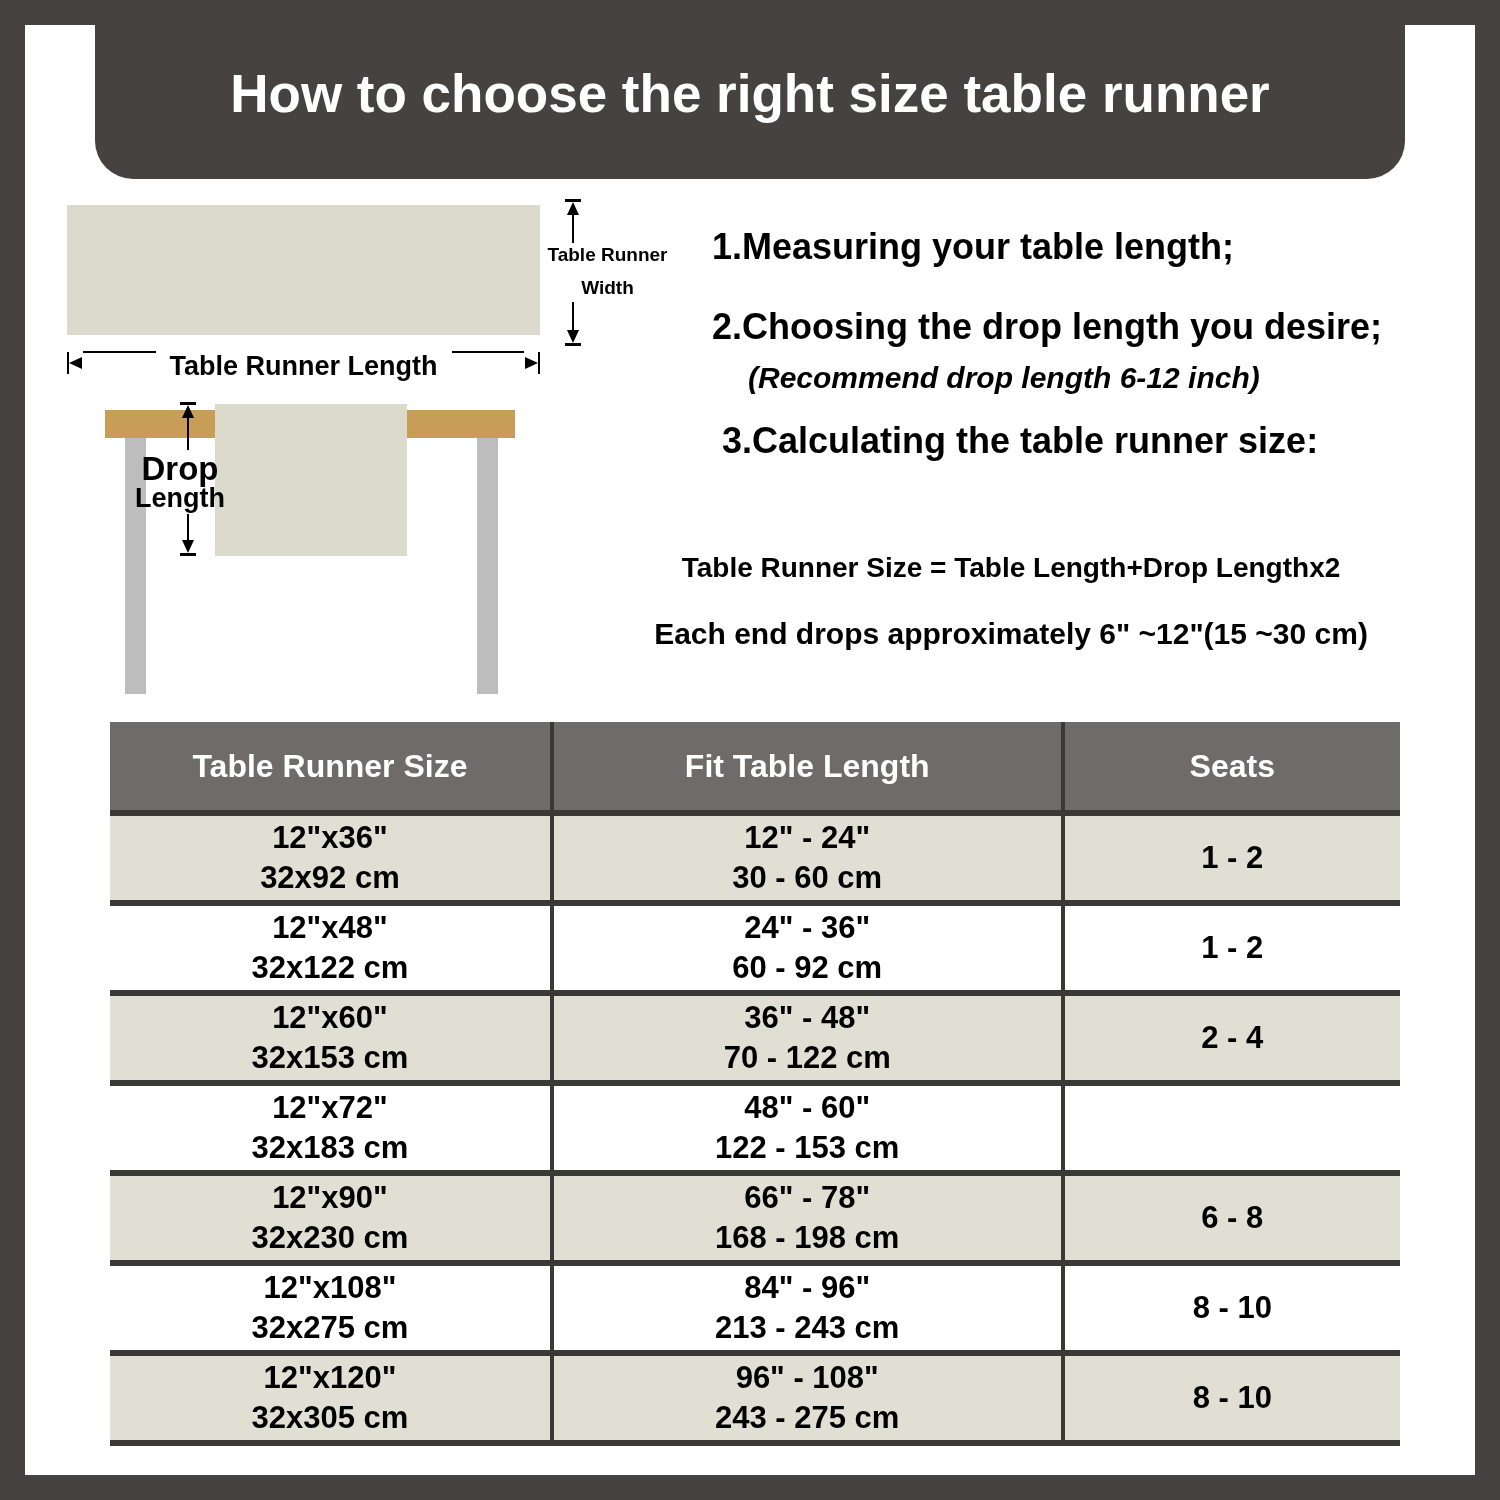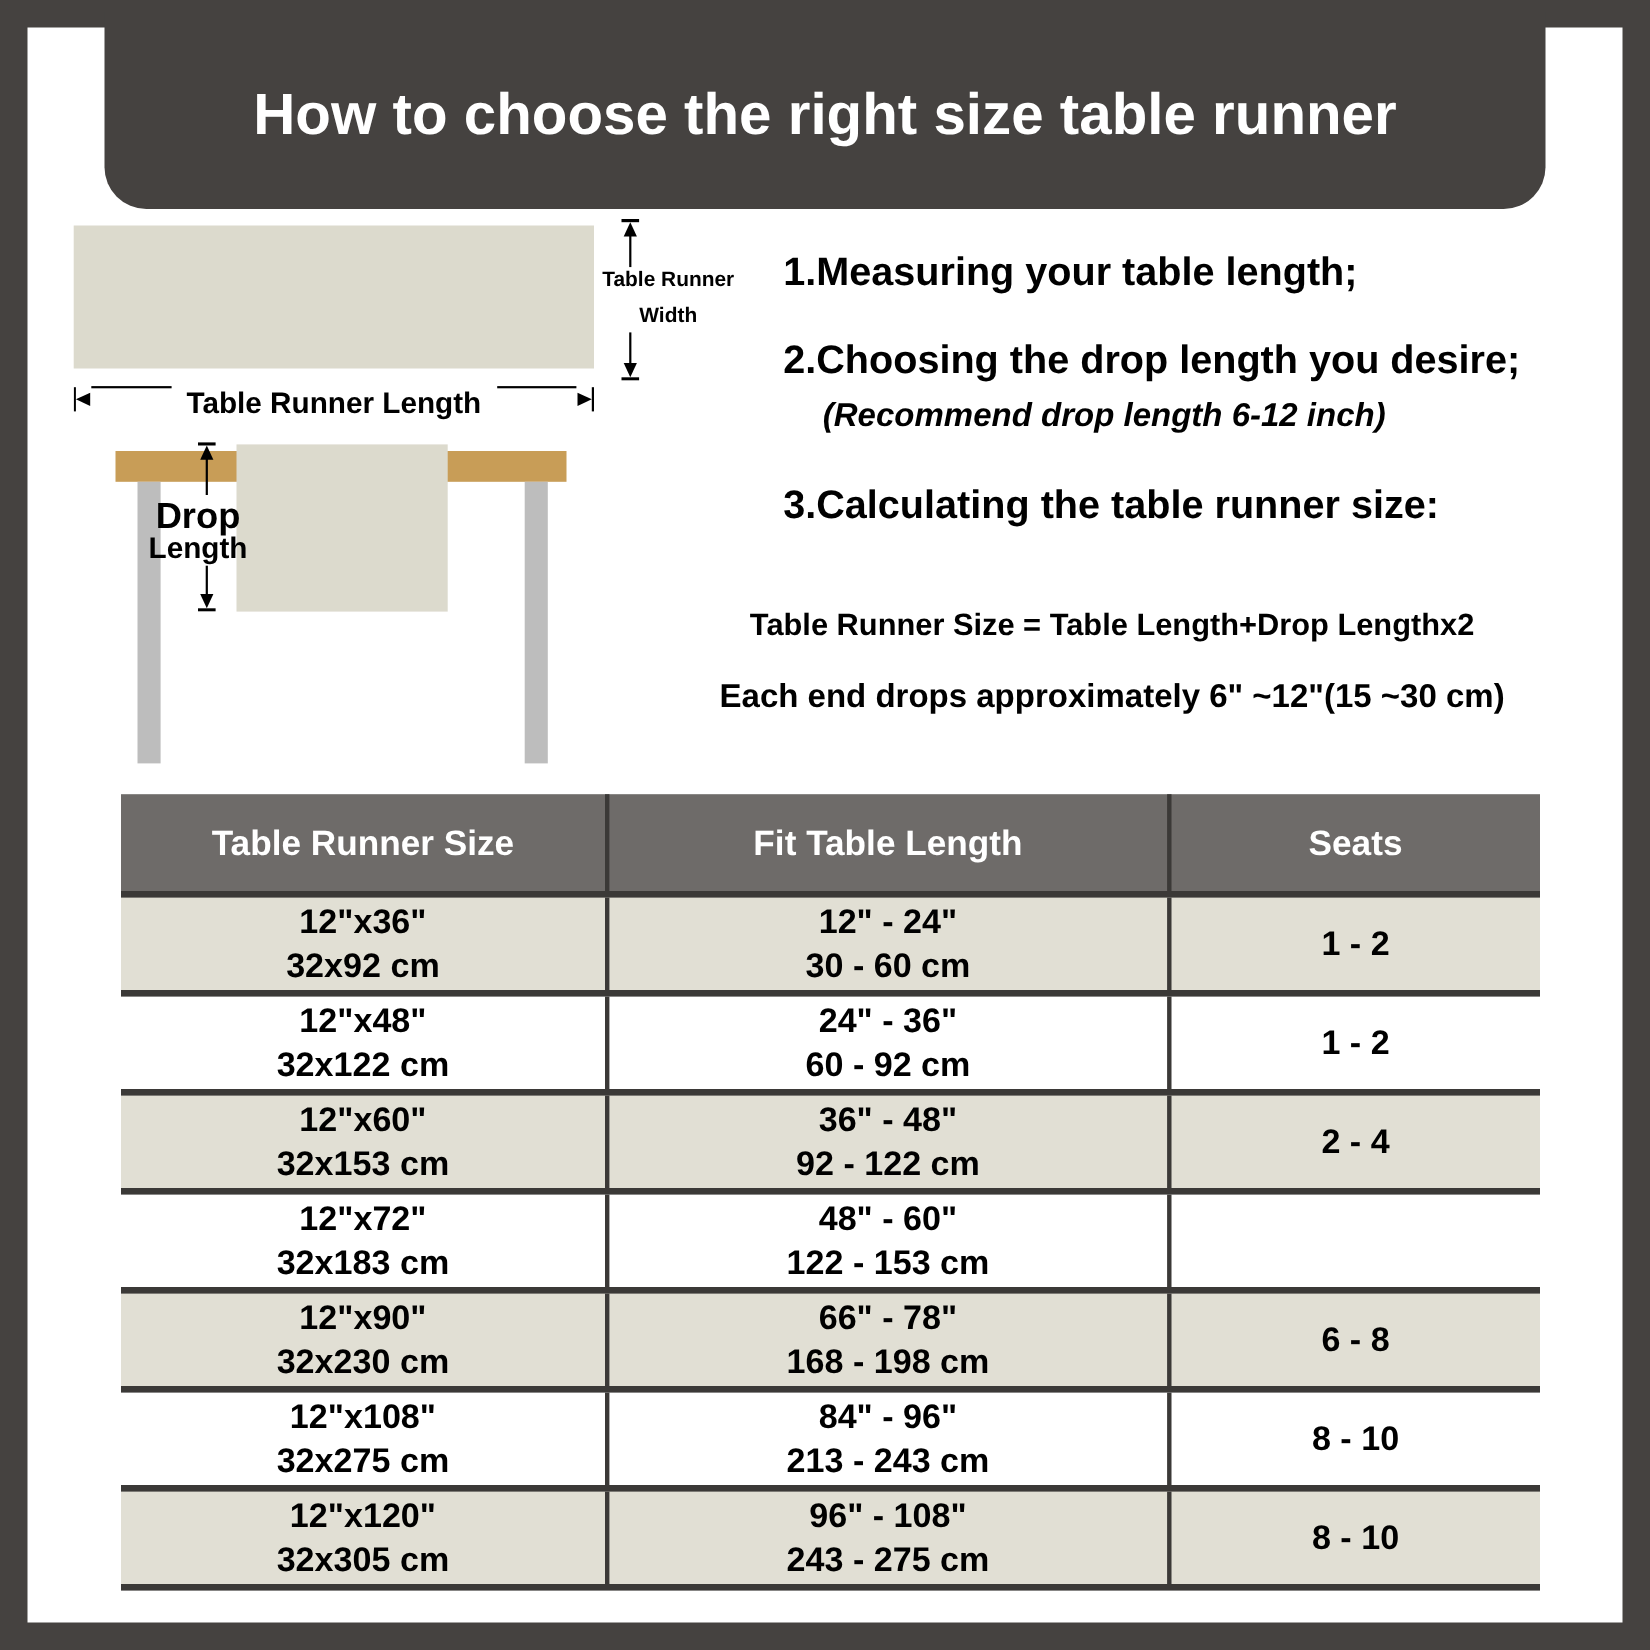--- a/index.html
+++ b/index.html
@@ -7,21 +7,21 @@
     --c-beige:#e1dfd4; --c-white:#ffffff; --c-border:#3b3937;
     --c-runner:#dcdacd; --c-tan:#c89d57; --c-leg:#bdbdbd;
     --c-title:#ffffff; --c-text:#000000;
   }
   *{margin:0;padding:0;box-sizing:border-box;}
   html,body{width:1500px;height:1500px;}
   body{font-family:"Liberation Sans", sans-serif; background:var(--c-frame); position:relative; overflow:hidden;}
   .content-bg{position:absolute; left:25px; top:25px; width:1450px; height:1450px; background:var(--c-white);}
 
   
-  .banner{position:absolute; left:95px; top:11px; width:1310px; height:179px; background:var(--c-banner);
+  .banner{position:absolute; left:95px; top:0; width:1310px; height:179px; background:var(--c-banner);
           border-radius:0 0 38px 38px; display:flex; align-items:center; justify-content:center;}
   .banner h1{color:var(--c-title); font-size:53px; font-weight:bold; letter-spacing:0px; padding-top:8px;}
 
   
   .runner-top{position:absolute; left:67px; top:205px; width:473px; height:130px; background:var(--c-runner);}
   .v-arrow{position:absolute; width:20px; height:44px;}
   .dim-label{position:absolute; font-weight:bold; color:var(--c-text); text-align:center;}
   .lbl-width1{left:535px; top:244px; width:145px; font-size:19px;}
   .lbl-width2{left:535px; top:277px; width:145px; font-size:19px;}
 
@@ -33,21 +33,21 @@
   
   .tabletop{position:absolute; left:105px; top:410px; width:410px; height:28px; background:var(--c-tan);}
   .leg{position:absolute; top:438px; width:21px; height:256px; background:var(--c-leg);}
   .leg.left{left:125px;} .leg.right{left:477px;}
   .drape{position:absolute; left:215px; top:404px; width:192px; height:152px; background:var(--c-runner);}
   .lbl-drop1{left:138px; top:450px; width:84px; font-size:33px;}
   .lbl-drop2{left:131px; top:483px; width:98px; font-size:27px;}
 
   
   .step{position:absolute; left:712px; font-size:36px; font-weight:bold; color:var(--c-text); white-space:nowrap;}
-  .step1{top:226px;} .step2{top:306px;} .step3{top:438px;}
+  .step1{top:226px;} .step2{top:306px;} .step3{top:420px;margin-left:10px;}
   .note{position:absolute; left:748px; top:361px; font-size:30px; font-weight:bold; color:var(--c-text); white-space:nowrap;font-style:italic;}
   .formula{position:absolute; left:552px; top:552px; width:918px; text-align:center; font-size:28px; font-weight:bold; color:var(--c-text); white-space:nowrap;}
   .drop-note{position:absolute; left:552px; top:617px; width:918px; text-align:center; font-size:30px; font-weight:bold; color:var(--c-text); white-space:nowrap;}
 
   
   .size-table{position:absolute; left:110px; top:722px; width:1290px; color:var(--c-text);}
   .st-header{display:flex; height:88px; background:var(--c-thead);}
   .st-header .cell{display:flex; align-items:center; justify-content:center; color:#fff; font-size:32px; font-weight:bold;}
   .st-body .st-row{display:flex; height:90px; border-top:6px solid var(--c-border); background:var(--c-white);}
   .st-body .st-row:nth-child(odd){background:var(--c-beige);}
@@ -153,21 +153,21 @@
       <div class="cell c3">1 - 2</div>
     </div>
 
     <div class="st-row">
       <div class="cell c1">
         <div>12"x60"</div>
         <div>32x153 cm</div>
       </div>
       <div class="cell c2">
         <div>36" - 48"</div>
-        <div>92 - 122 cm</div>
+        <div>70 - 122 cm</div>
       </div>
       <div class="cell c3">2 - 4</div>
     </div>
 
     <div class="st-row">
       <div class="cell c1">
         <div>12"x72"</div>
         <div>32x183 cm</div>
       </div>
       <div class="cell c2">

